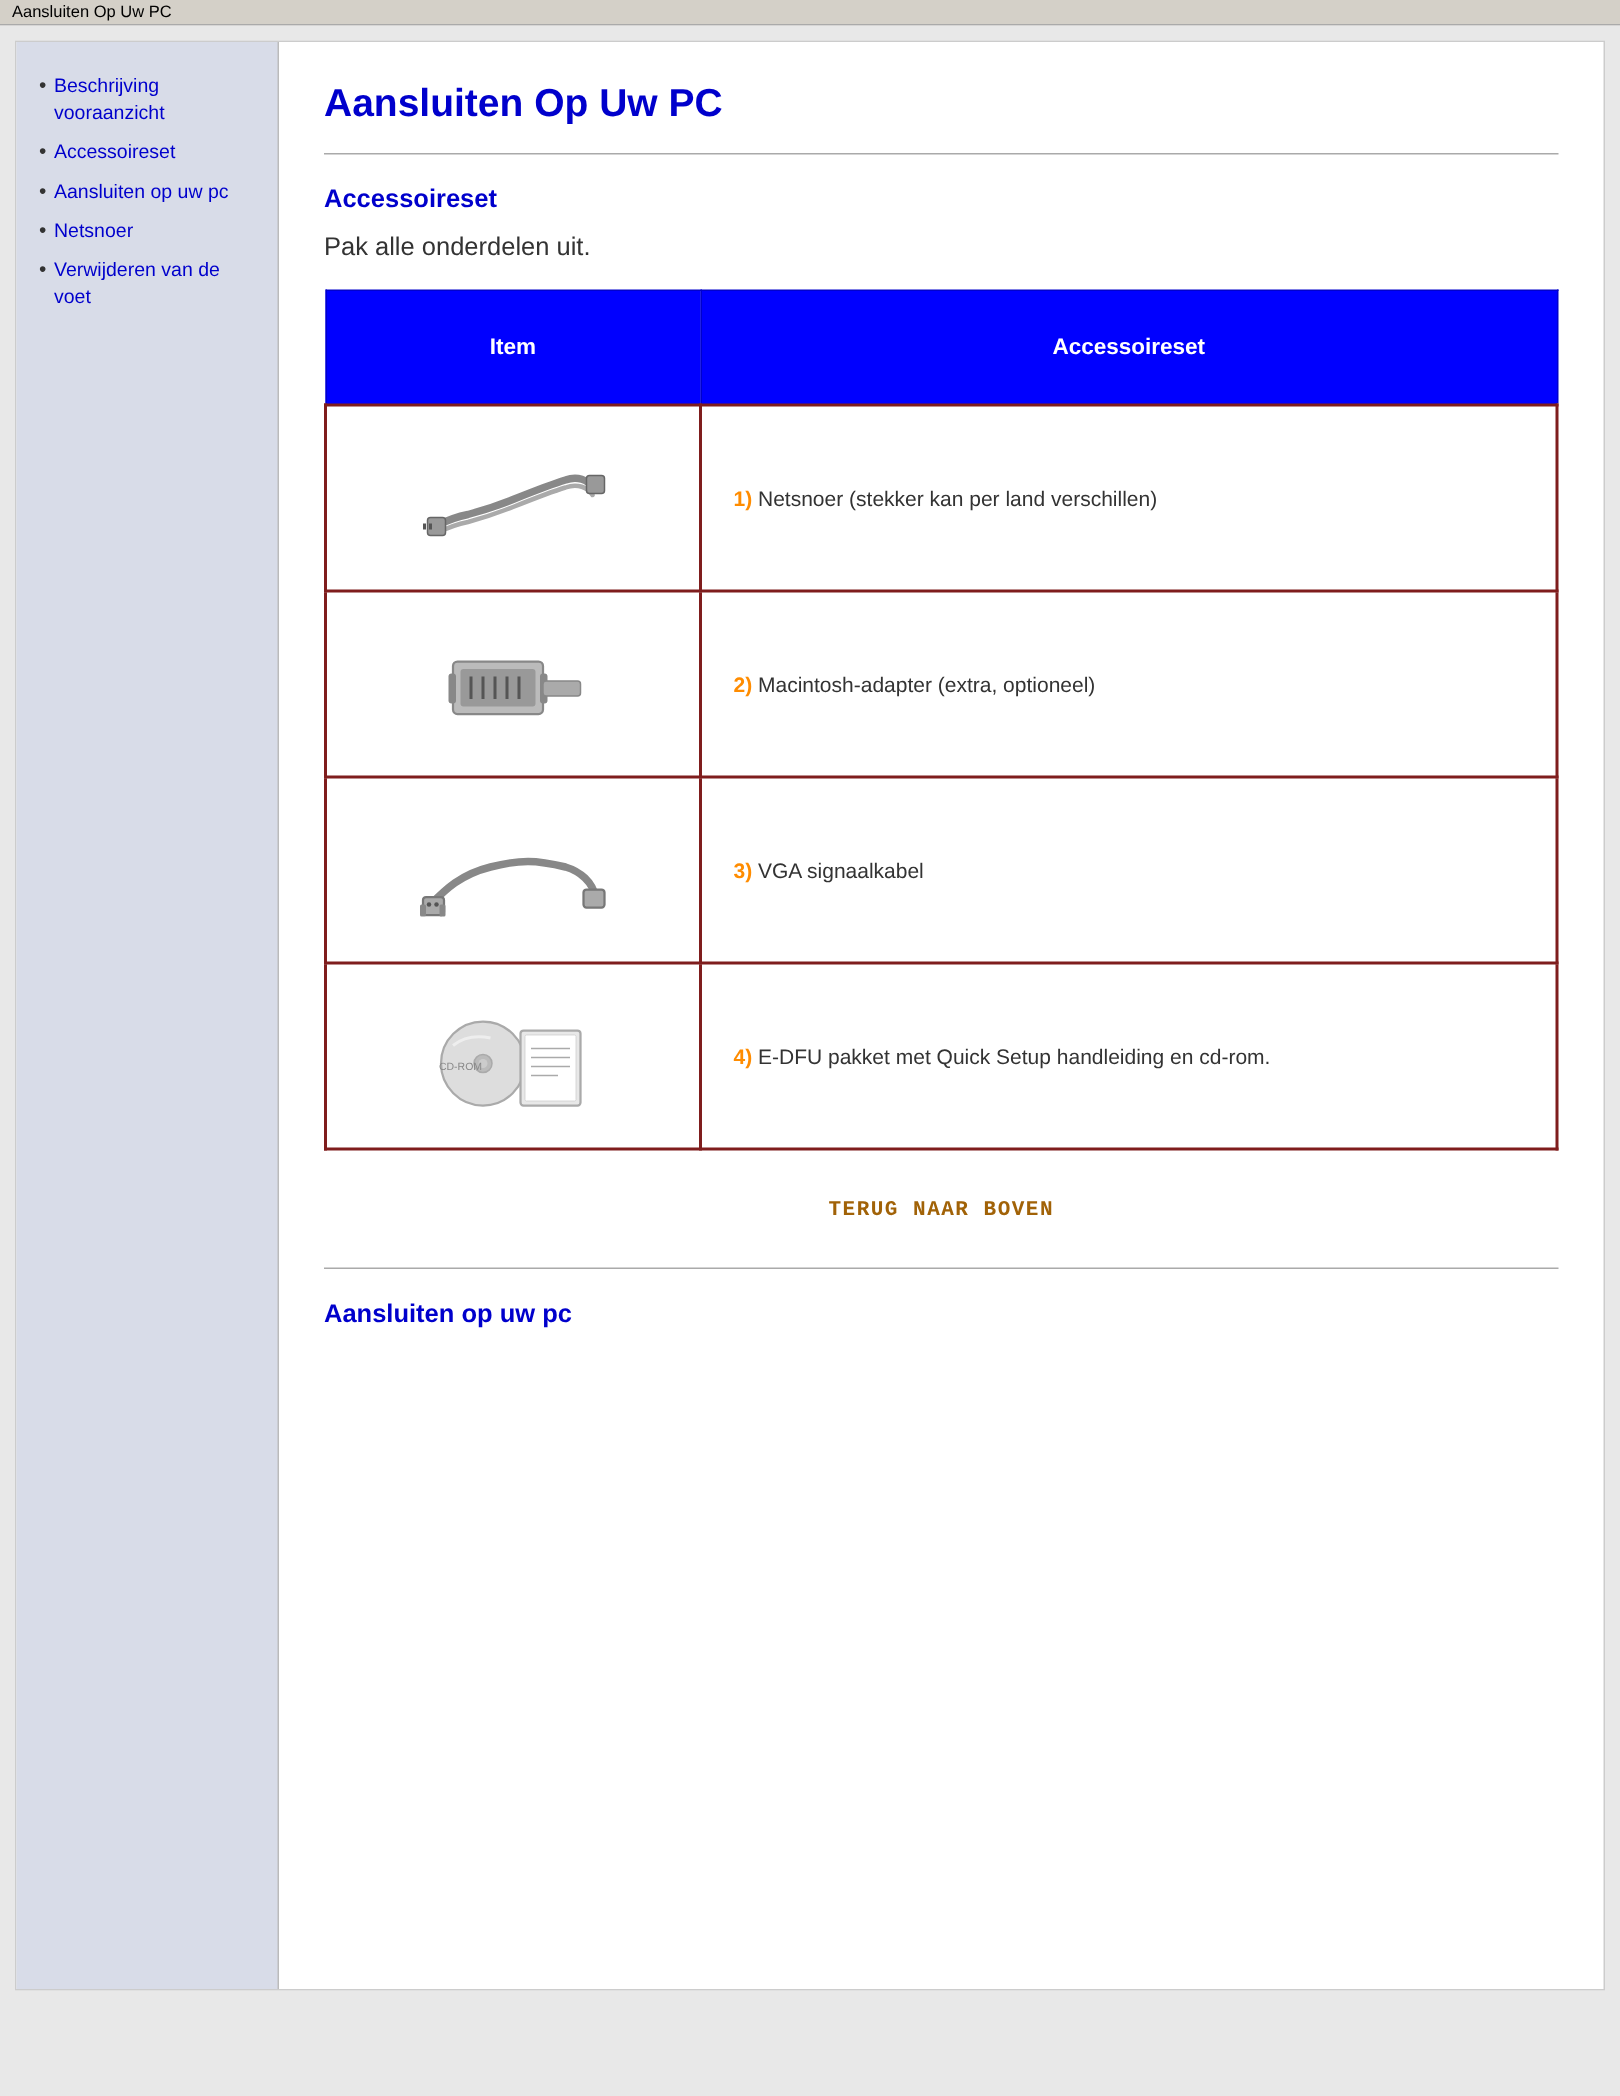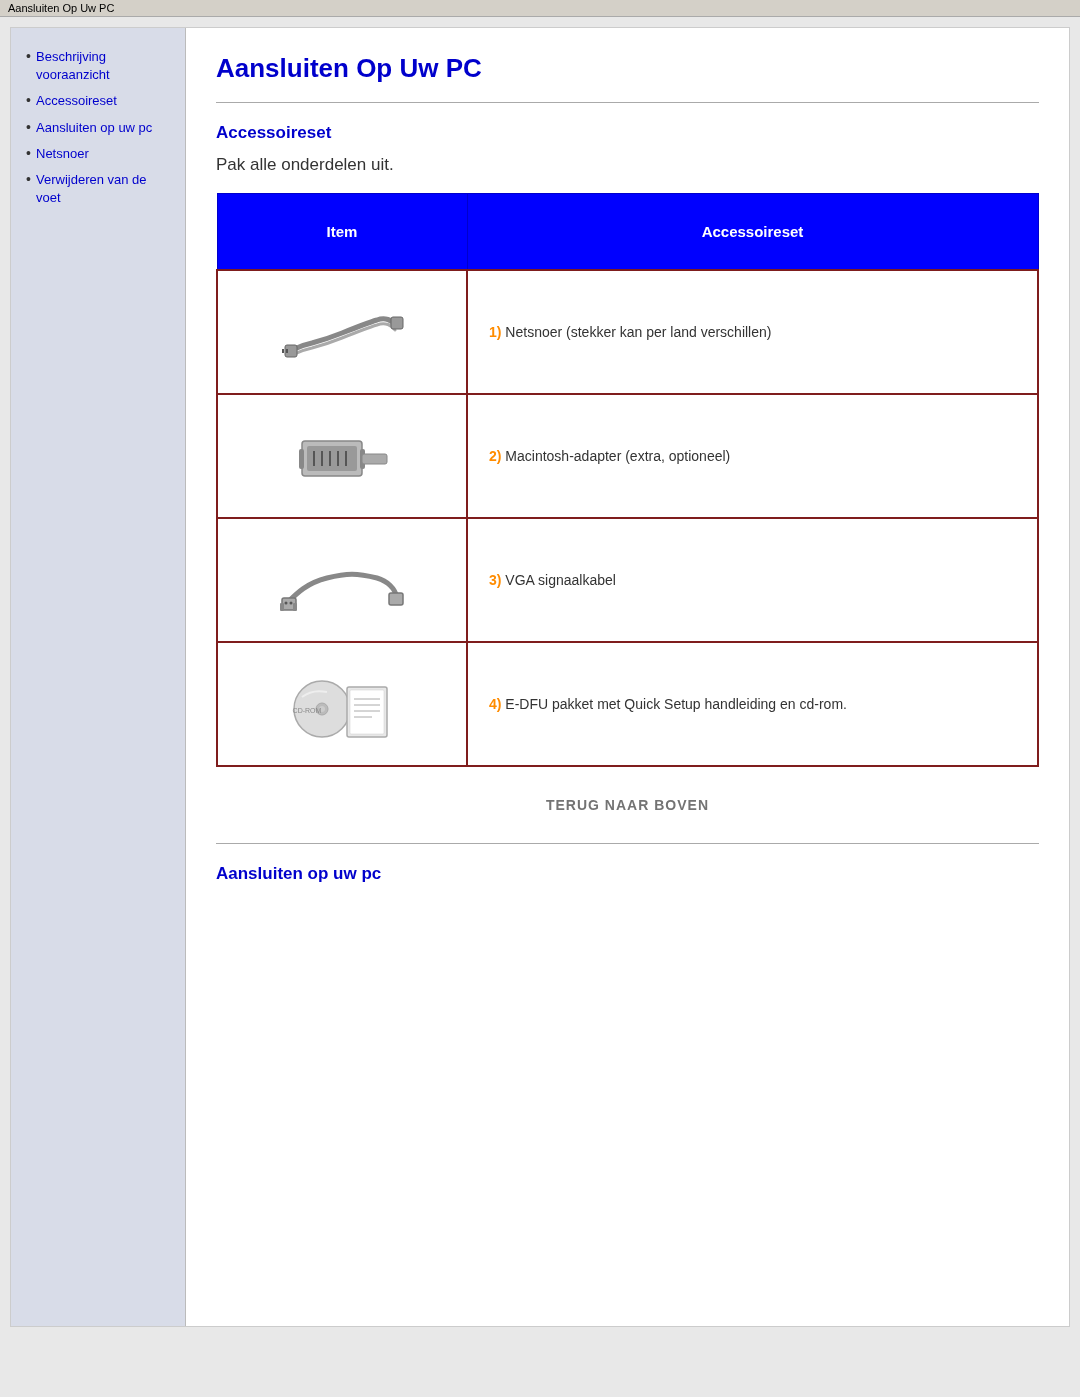--- a/index.html
+++ b/index.html
@@ -142,25 +142,26 @@
       justify-content: center;
       margin: 0 auto;
     }
 
     .back-to-top {
       text-align: center;
       margin: 20px 0 30px 0;
     }
 
     .back-to-top a {
-      color: #737373;
+      color: #a16207;
       font-size: 14px;
       font-weight: bold;
       text-decoration: none;
       letter-spacing: 1px;
+      font-family: Liberation Mono, monospace;
     }
 
     .section2-title {
       font-size: 17px;
       font-weight: bold;
       color: #0000cc;
       margin-top: 10px;
     }
   </style>
 </head>

